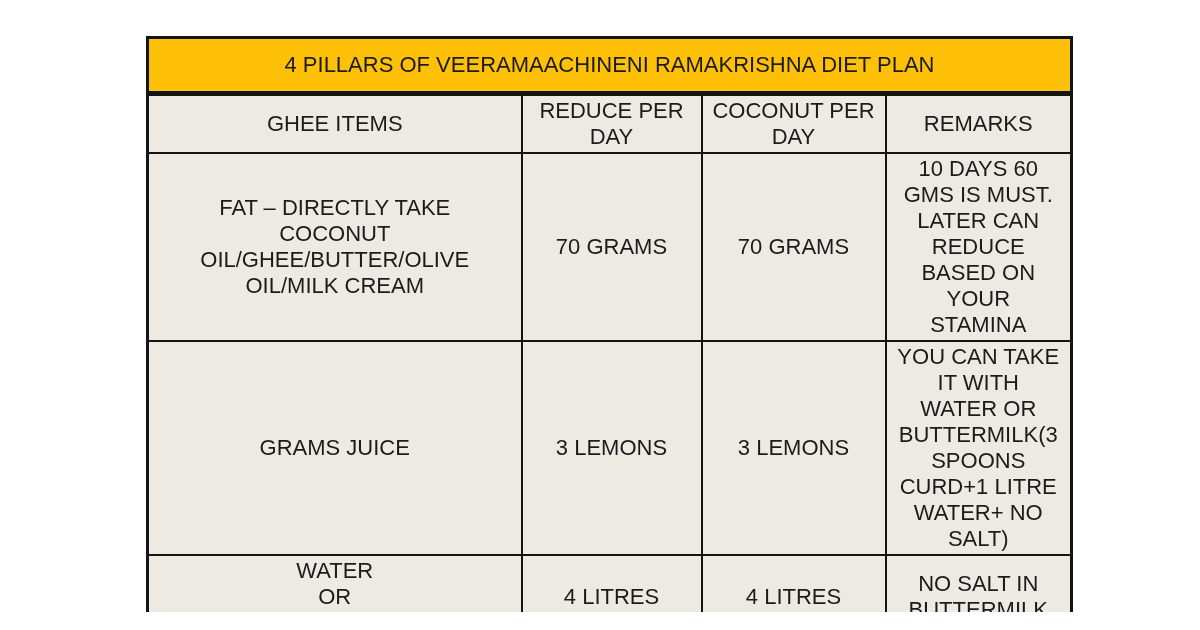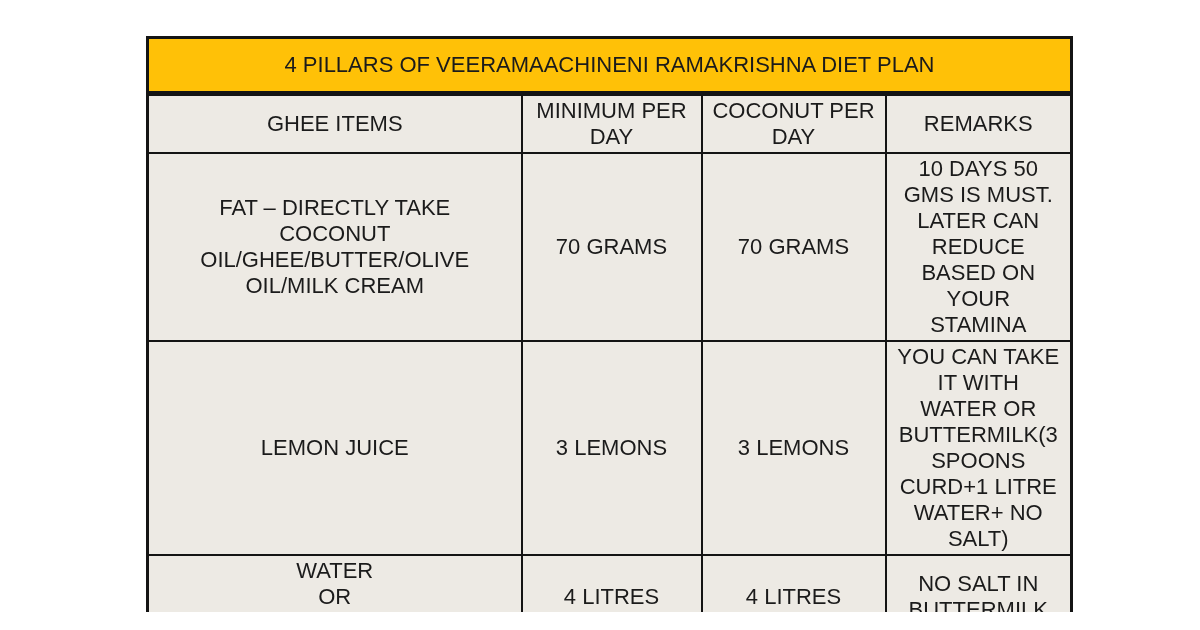--- a/index.html
+++ b/index.html
@@ -67,41 +67,41 @@
       <col class="c-min">
       <col class="c-max">
       <col class="c-rem">
     </colgroup>
     <tbody>
       <tr class="row-title">
         <td colspan="4" class="title-cell">4 PILLARS OF VEERAMAACHINENI RAMAKRISHNA DIET PLAN</td>
       </tr>
       <tr class="row-header">
         <th>GHEE ITEMS</th>
-        <th>MINIMUM PER DAY</th>
+        <th>REDUCE PER DAY</th>
         <th>COCONUT PER DAY</th>
         <th>REMARKS</th>
       </tr>
       <tr class="row-0">
         <td>FAT – DIRECTLY TAKE
 COCONUT
 OIL/GHEE/BUTTER/OLIVE
 OIL/MILK CREAM</td>
         <td>70 GRAMS</td>
         <td>70 GRAMS</td>
-        <td>10 DAYS 50
+        <td>10 DAYS 60
 GMS IS MUST.
 LATER CAN
 REDUCE
 BASED ON
 YOUR
 STAMINA</td>
       </tr>
       <tr class="row-1">
-        <td>LEMON JUICE</td>
+        <td>GRAMS JUICE</td>
         <td>3 LEMONS</td>
         <td>3 LEMONS</td>
         <td>YOU CAN TAKE
 IT WITH
 WATER OR
 BUTTERMILK(3
 SPOONS
 CURD+1 LITRE
 WATER+ NO
 SALT)</td>

